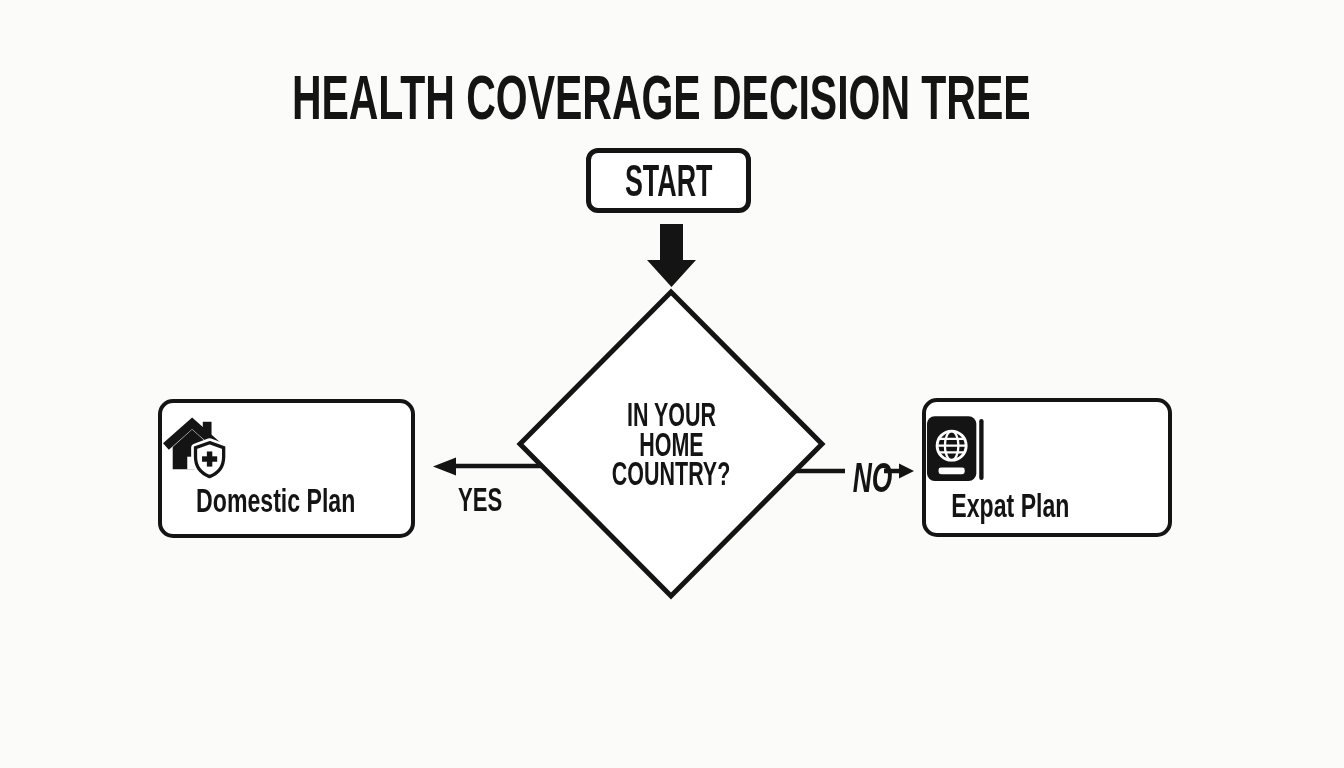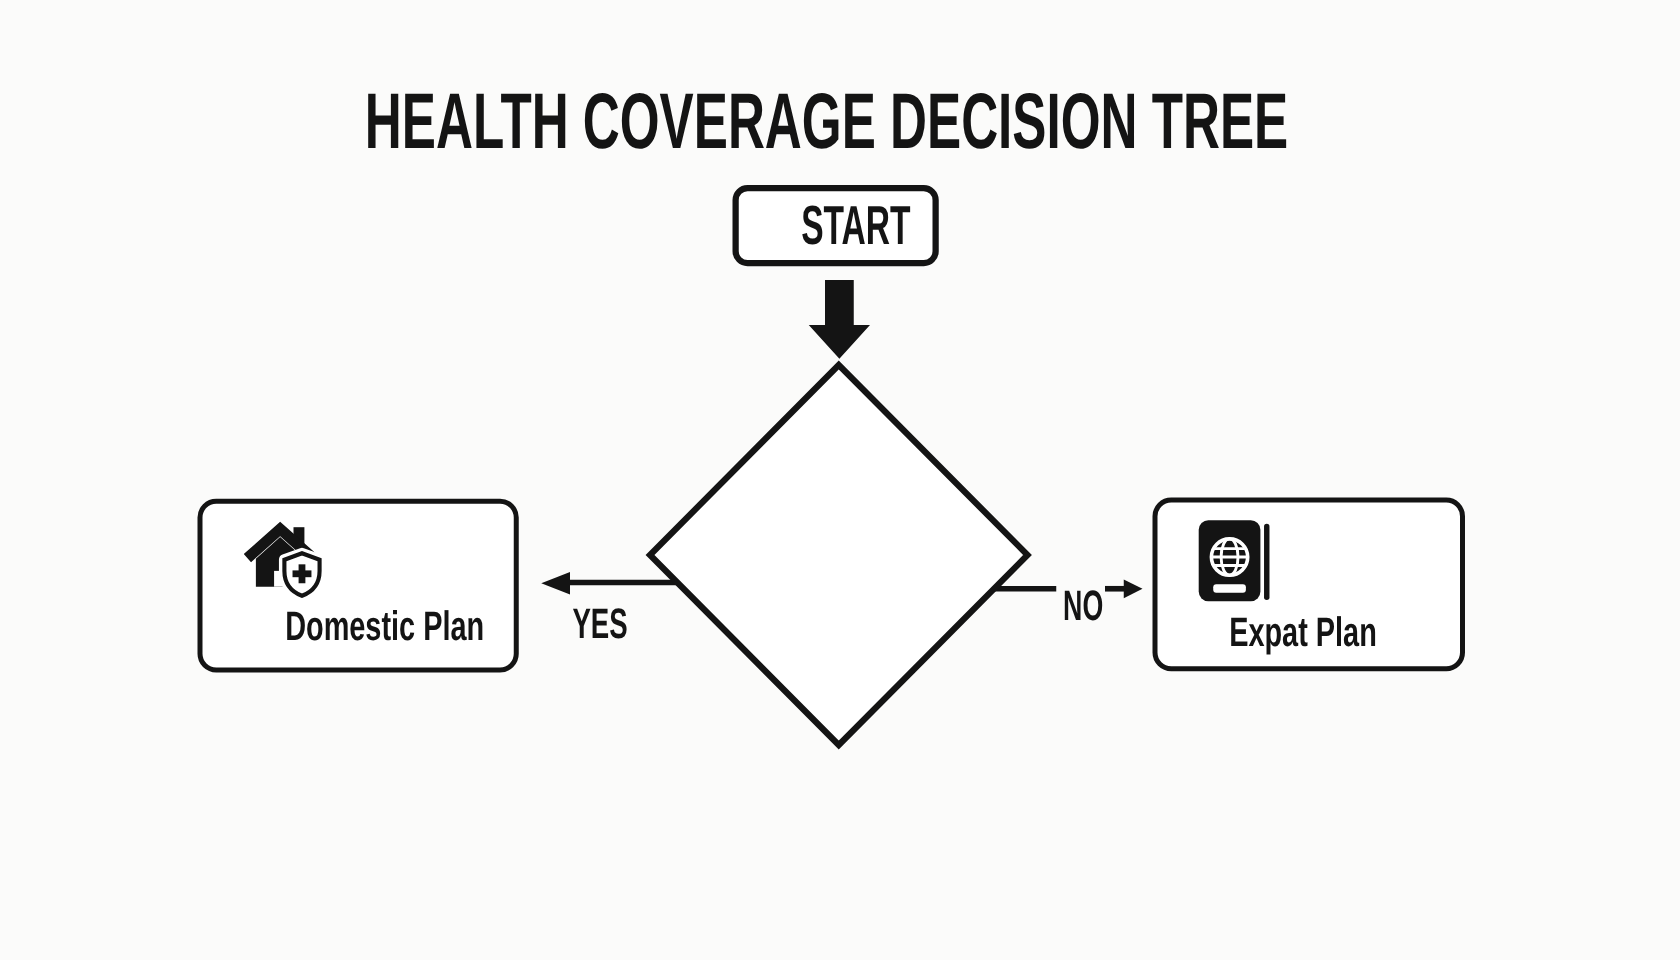--- a/index.html
+++ b/index.html
@@ -59,21 +59,20 @@
     fill: #ffffff;
     stroke: #141414;
     stroke-width: 5;
     stroke-linejoin: miter;
   }
   .node {
     position: absolute;
     box-sizing: border-box;
     background: #ffffff;
     border: 5px solid #141414;
-    padding-left: 32px;
   }
   .node.start {
     left: 586px;
     top: 148px;
     width: 165px;
     height: 65px;
     border-radius: 12px;
     display: flex;
     align-items: center;
     justify-content: center;
@@ -130,23 +129,24 @@
   }
   .edge-label.yes {
     left: 445px;
     top: 471px;
     width: 70px;
     font-size: 34px;
     margin-top: 11px;
   }
   .edge-label.no {
     left: 841px;
-    top: 468px;
+    top: 457px;
     width: 50px;
-    font-size: 34px;
+    font-size: 42px;
+    font-style: italic;
   }
   .edge-label.no .cond { transform: scaleX(0.63); }
 </style>
 </head>
 <body>
 
 <div class="stage">
 
   <div class="title">
     <span class="cond">HEALTH COVERAGE DECISION TREE</span>
@@ -167,20 +167,25 @@
 
     <path class="block" d="M660 224 H683 V260 H696 L671.5 287 L647 260 H660 Z"></path>
 
     <polygon class="diamond" points="671,292 822,444 671,596 520,444"></polygon>
   </svg>
 
   <div class="node start">
     <span class="cond">START</span>
   </div>
 
+  <div class="decision-text">
+    <span class="cond">IN YOUR</span>
+    <span class="cond">HOME</span>
+    <span class="cond">COUNTRY?</span>
+  </div>
 
   <div class="edge-label yes">
     <span class="cond">YES</span>
   </div>
   <div class="edge-label no">
     <span class="cond">NO</span>
   </div>
 
   <div class="node plan domestic">
     <svg width="68" height="66" viewBox="0 0 68 68" aria-hidden="true">

